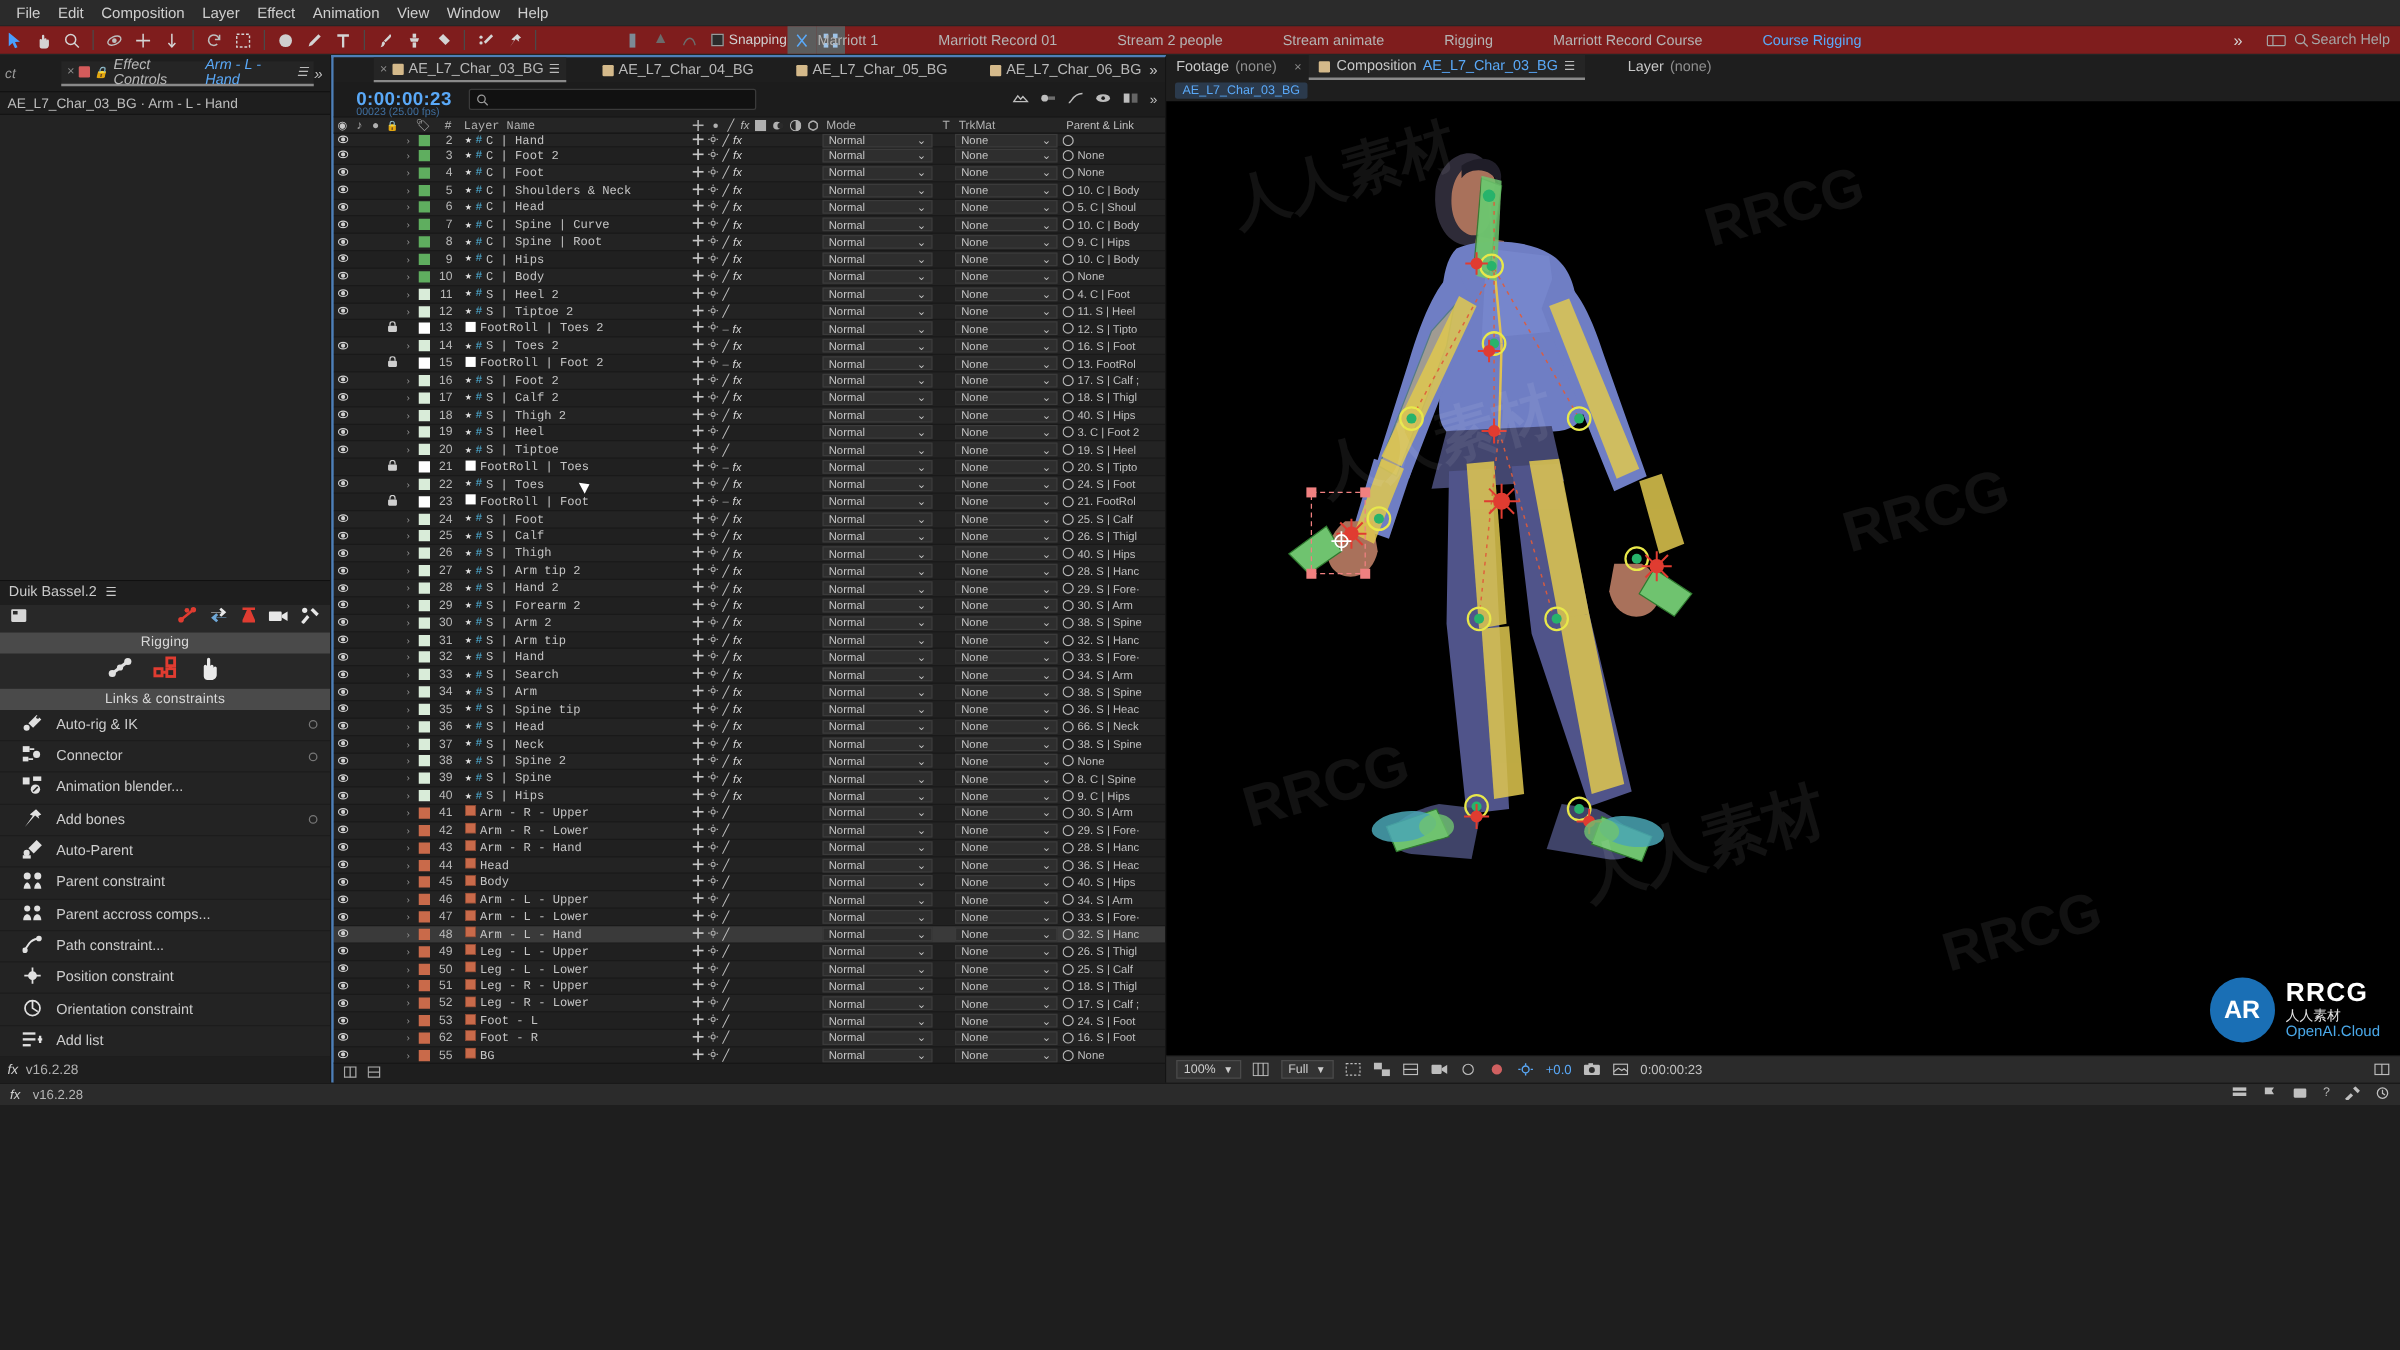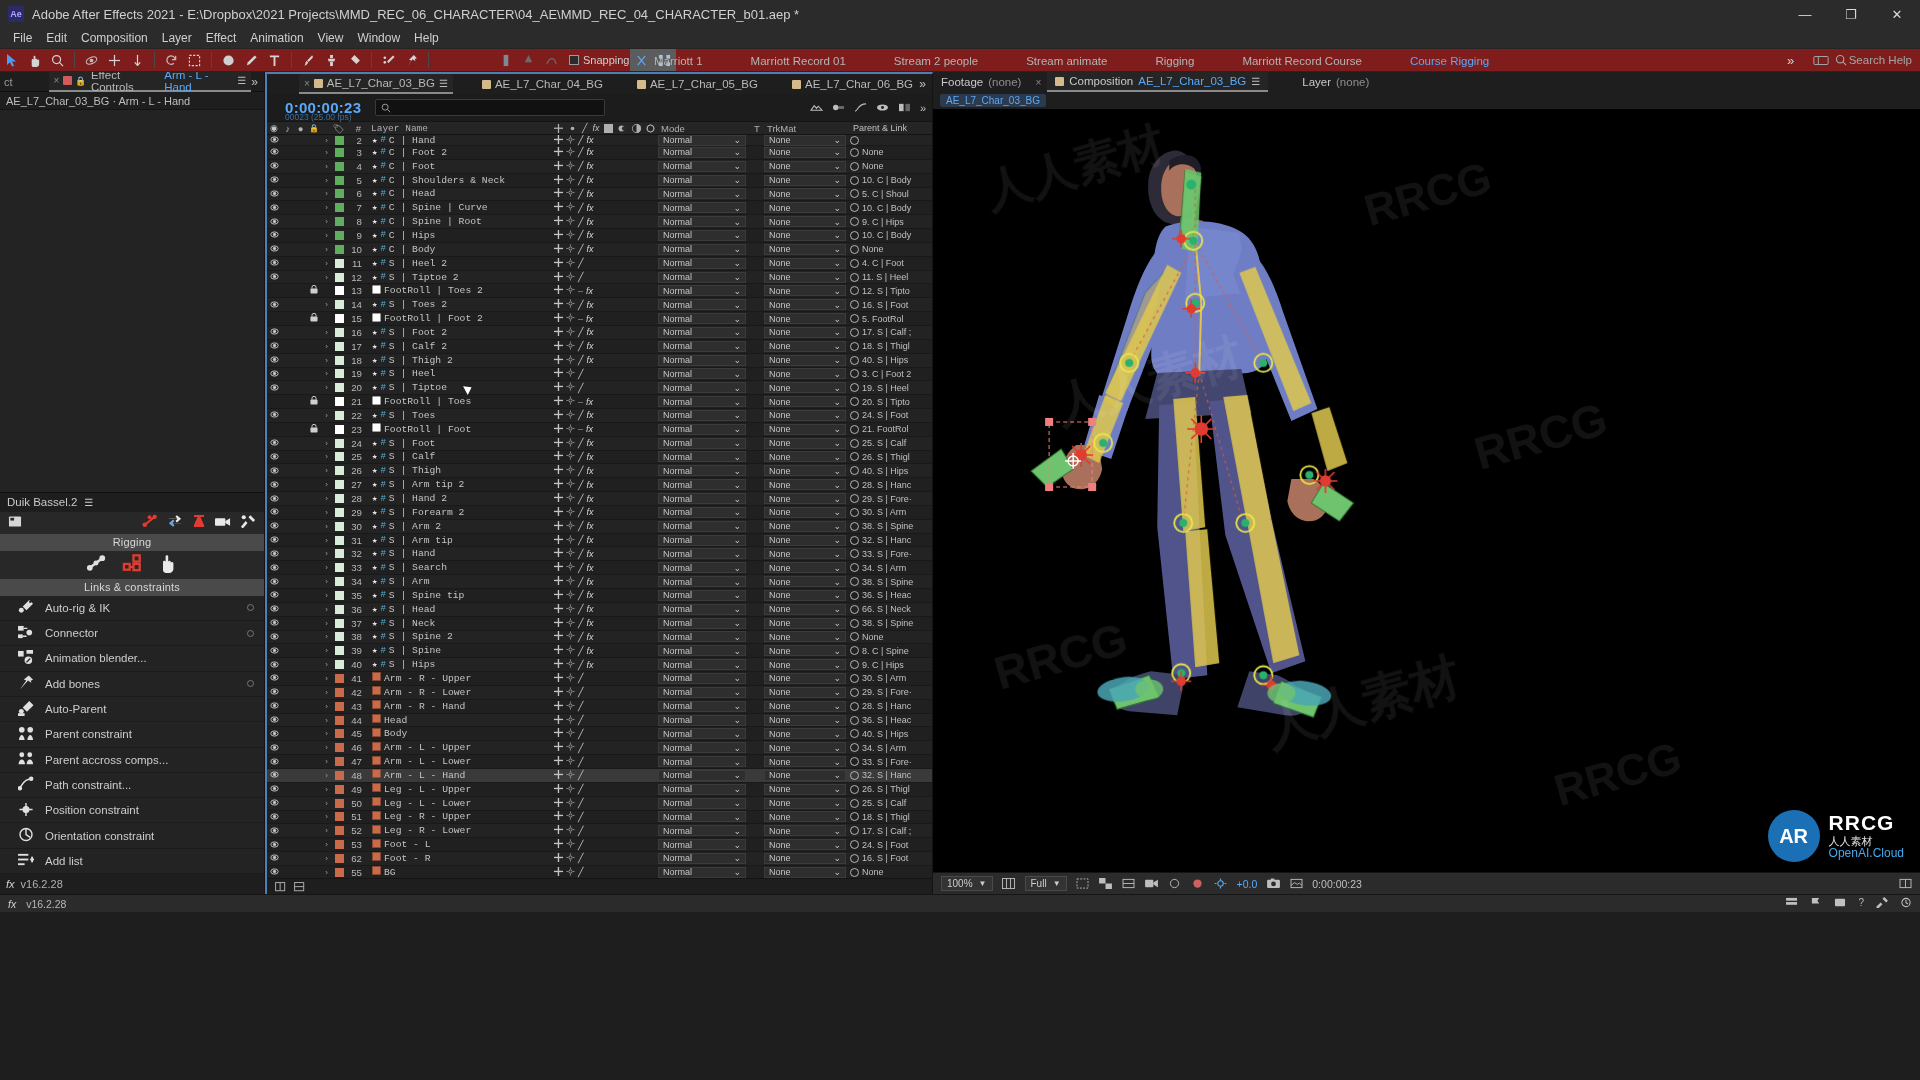--- a/index.html
+++ b/index.html
@@ -38,22 +38,22 @@
   .wstab.active { color:#5aa9f8; }
   .search-help { position:absolute; right:8px; display:flex; align-items:center; gap:2px;
     font-size:11.5px; color:#a5a5a5; }
 
   
   .main { display:flex; height:822px; }
 
   
   .leftcol { width:265px; background:#1e1e1e; border-right:1px solid #141414;
     display:flex; flex-direction:column; }
-  .panel-tabbar { height:20px; background:#1e1e1e; display:flex; align-items:center;
-    font-size:11.5px; border-bottom:1px solid #0f0f0f; }
+  .panel-tabbar { height:30px; background:#1e1e1e; display:flex; align-items:center;
+    font-size:11.5px; border-bottom:1px solid #0f0f0f;font-style:italic; }
   .ptab { display:flex; align-items:center; gap:4px; padding:0 5px; height:20px; color:#b9b9b9;}
   .ptab.active { background:#252525; border-bottom:2px solid #8a8a8a; }
   .chip { width:9px; height:9px; border-radius:1px; }
   .chip.red { background:#d45b5b; }
   .chip.tan { background:#d4b98a; }
   .xmark { font-size:10px; color:#8a8a8a; }
   .blue { color:#5aa9f8; }
   .ec-sub { height:18px; font-size:11px; color:#bdbdbd; display:flex; align-items:center;
     padding-left:6px; background:#1e1e1e; border-bottom:1px solid #141414; }
   .ec-body { flex:1; background:#232323; }
@@ -160,29 +160,20 @@
     user-select:none; }
   .cursor { position:absolute; left:465px; top:384px; width:0; height:0;
     border-left:7px solid #fff; border-bottom:5px solid transparent; border-top:5px solid transparent;
     transform:rotate(-28deg); }
 </style>
 </head>
 <body>
 
 <div class="app">
 
-  <div class="titlebar">
-    <div class="ae-badge">Ae</div>
-    <span>Adobe After Effects 2021 - E:\Dropbox\2021 Projects\MMD_REC_06_CHARACTER\04_AE\MMD_REC_04_CHARACTER_b01.aep *</span>
-    <div class="win-btns">
-      <div class="win-btn">—</div>
-      <div class="win-btn">❐</div>
-      <div class="win-btn close">✕</div>
-    </div>
-  </div>
 
   <div class="menubar" id="menubar">
       <span>File</span>
       <span>Edit</span>
       <span>Composition</span>
       <span>Layer</span>
       <span>Effect</span>
       <span>Animation</span>
       <span>View</span>
       <span>Window</span>
@@ -1322,21 +1313,21 @@
             </span>
             <span class="c-t"></span>
             <span class="c-trk">
               <div class="trk-box">
                 <span>None</span>
                 <span style="font-size: 9px;">⌄</span>
               </div>
             </span>
             <span class="c-pl">
               <span class="pl-spiral"></span>
-              <span>5. FootRol</span>
+              <span>13. FootRol</span>
             </span>
           </div>
           <div class="row">
             <span class="c-eye"><svg width="9" height="7" viewBox="0 0 10 8" fill="none" stroke="#d0d0d0" stroke-width="1">
                 <ellipse cx="5" cy="4" rx="4.2" ry="3"></ellipse>
                 <circle cx="5" cy="4" r="1.4" fill="#d0d0d0"></circle>
               </svg></span>
             <span class="c-audio"></span>
             <span class="c-solo"></span>
             <span class="c-lock"></span>

